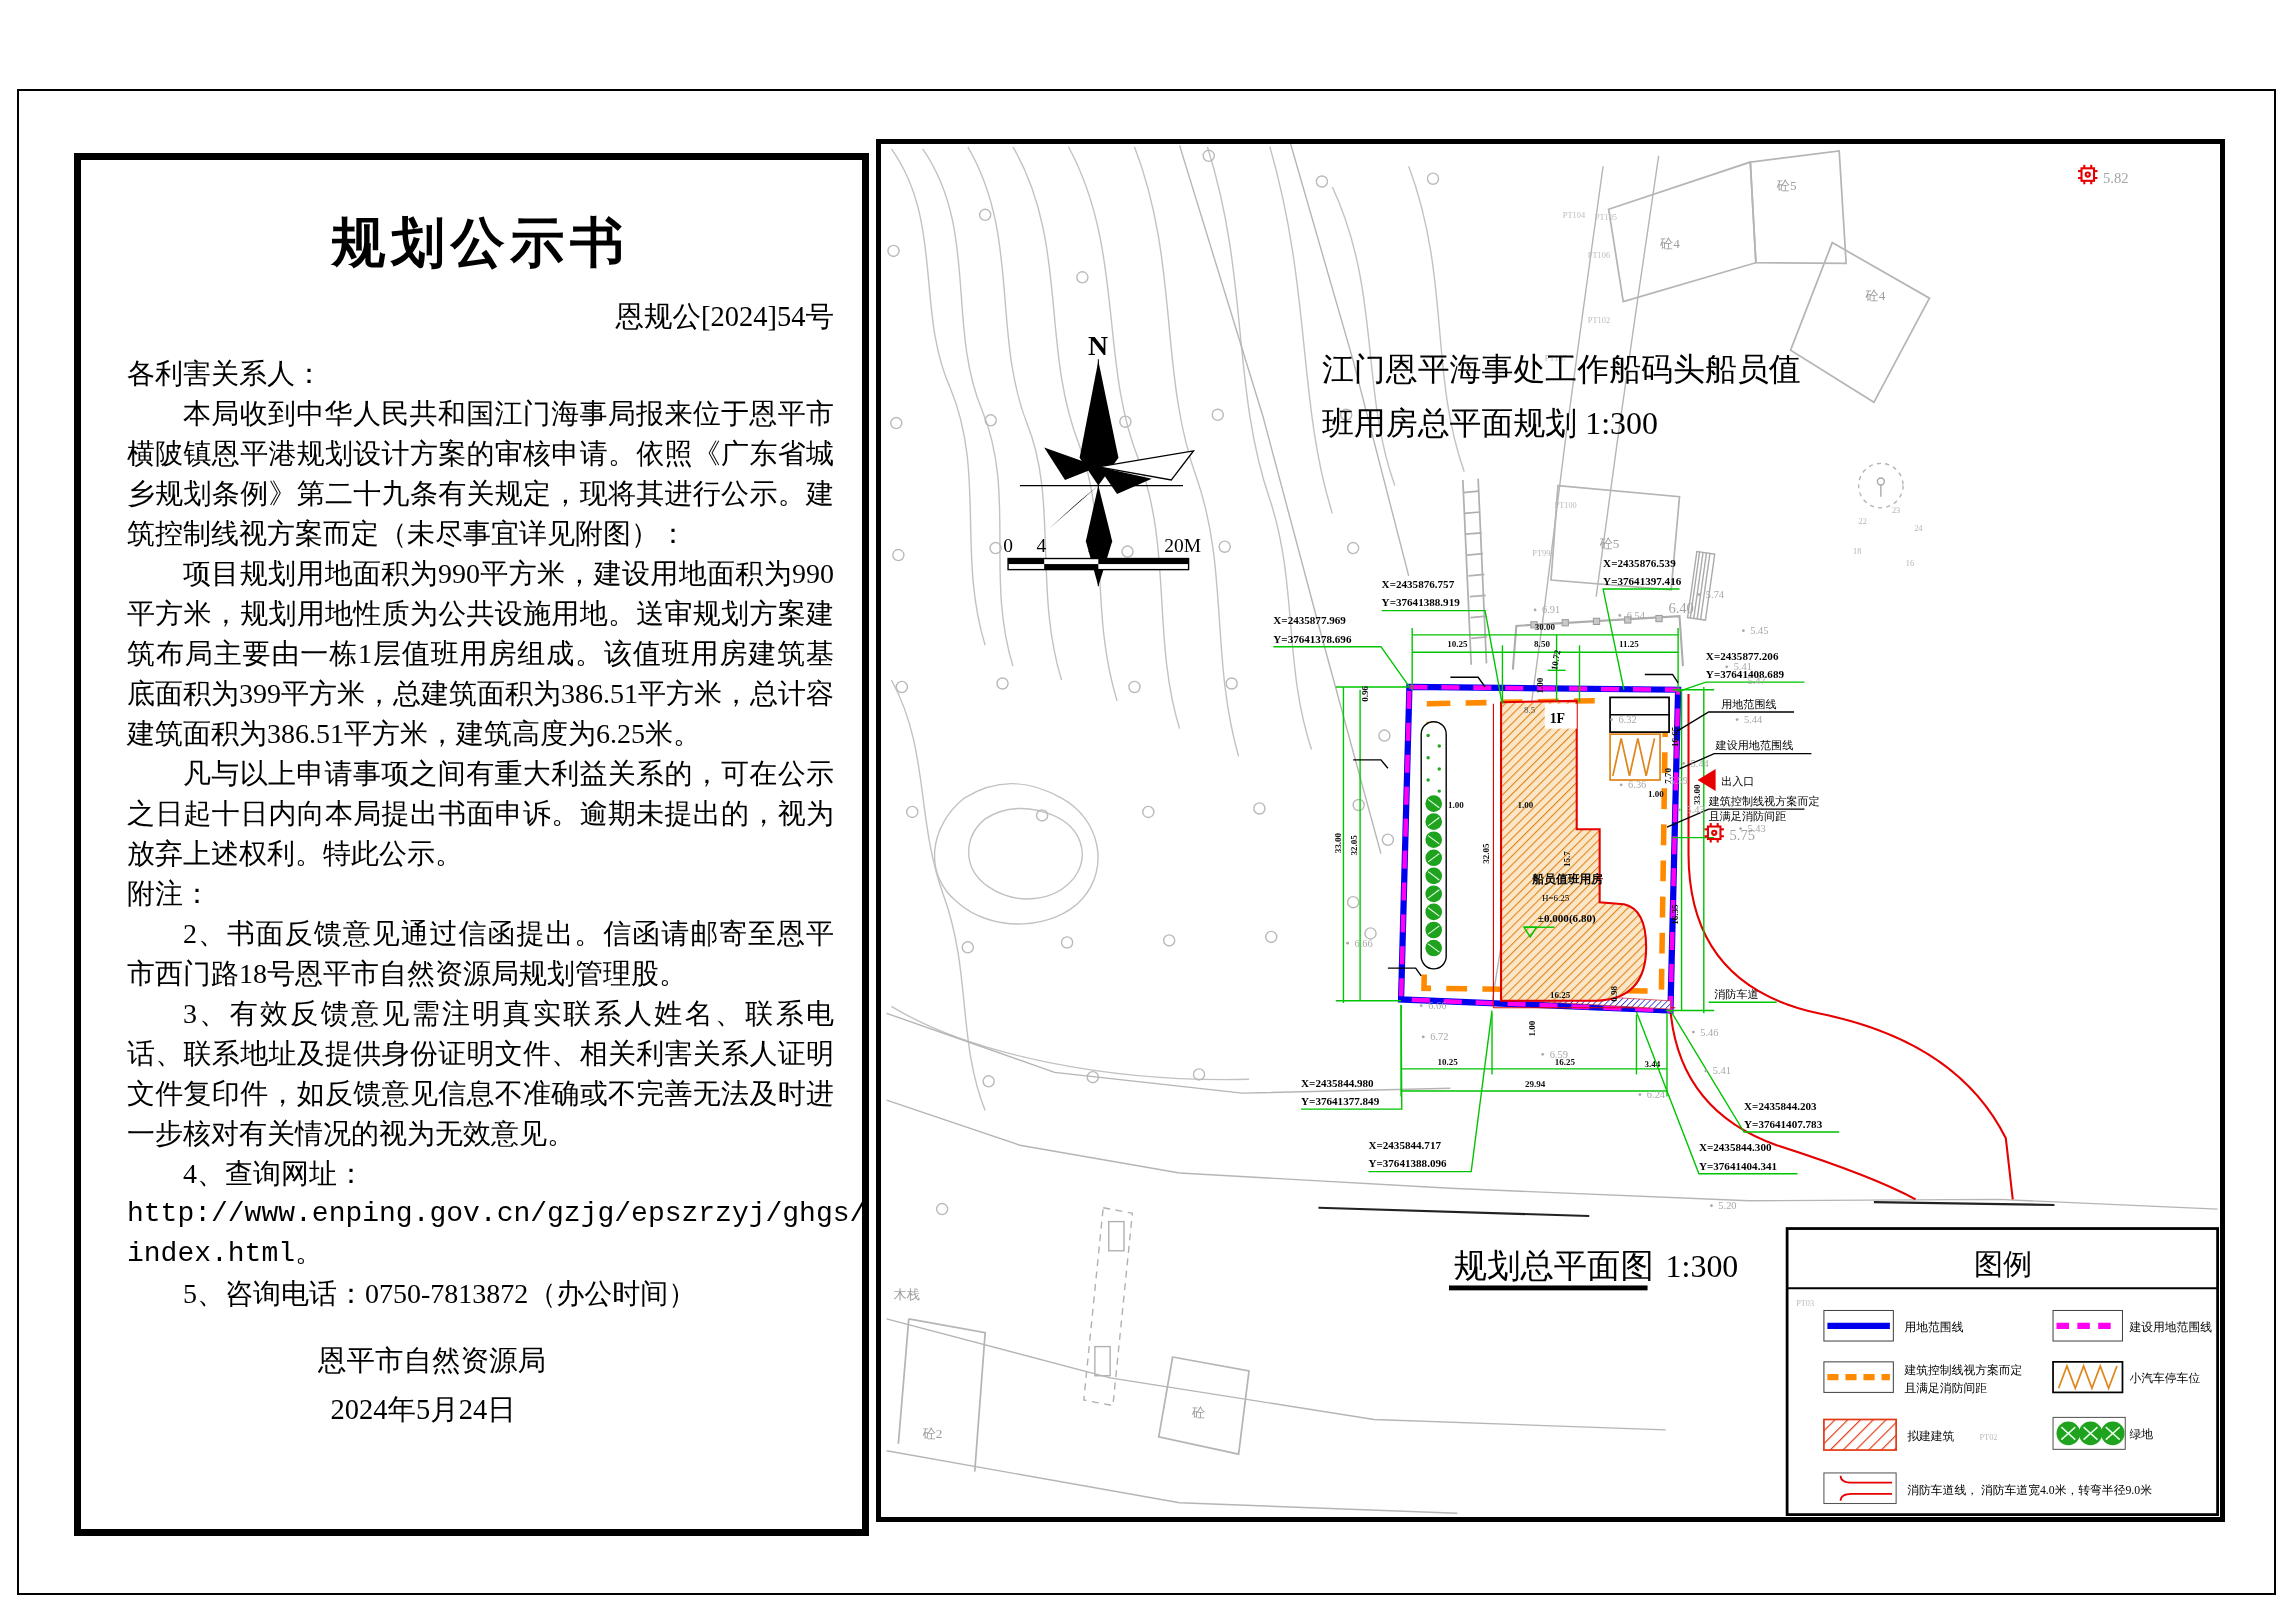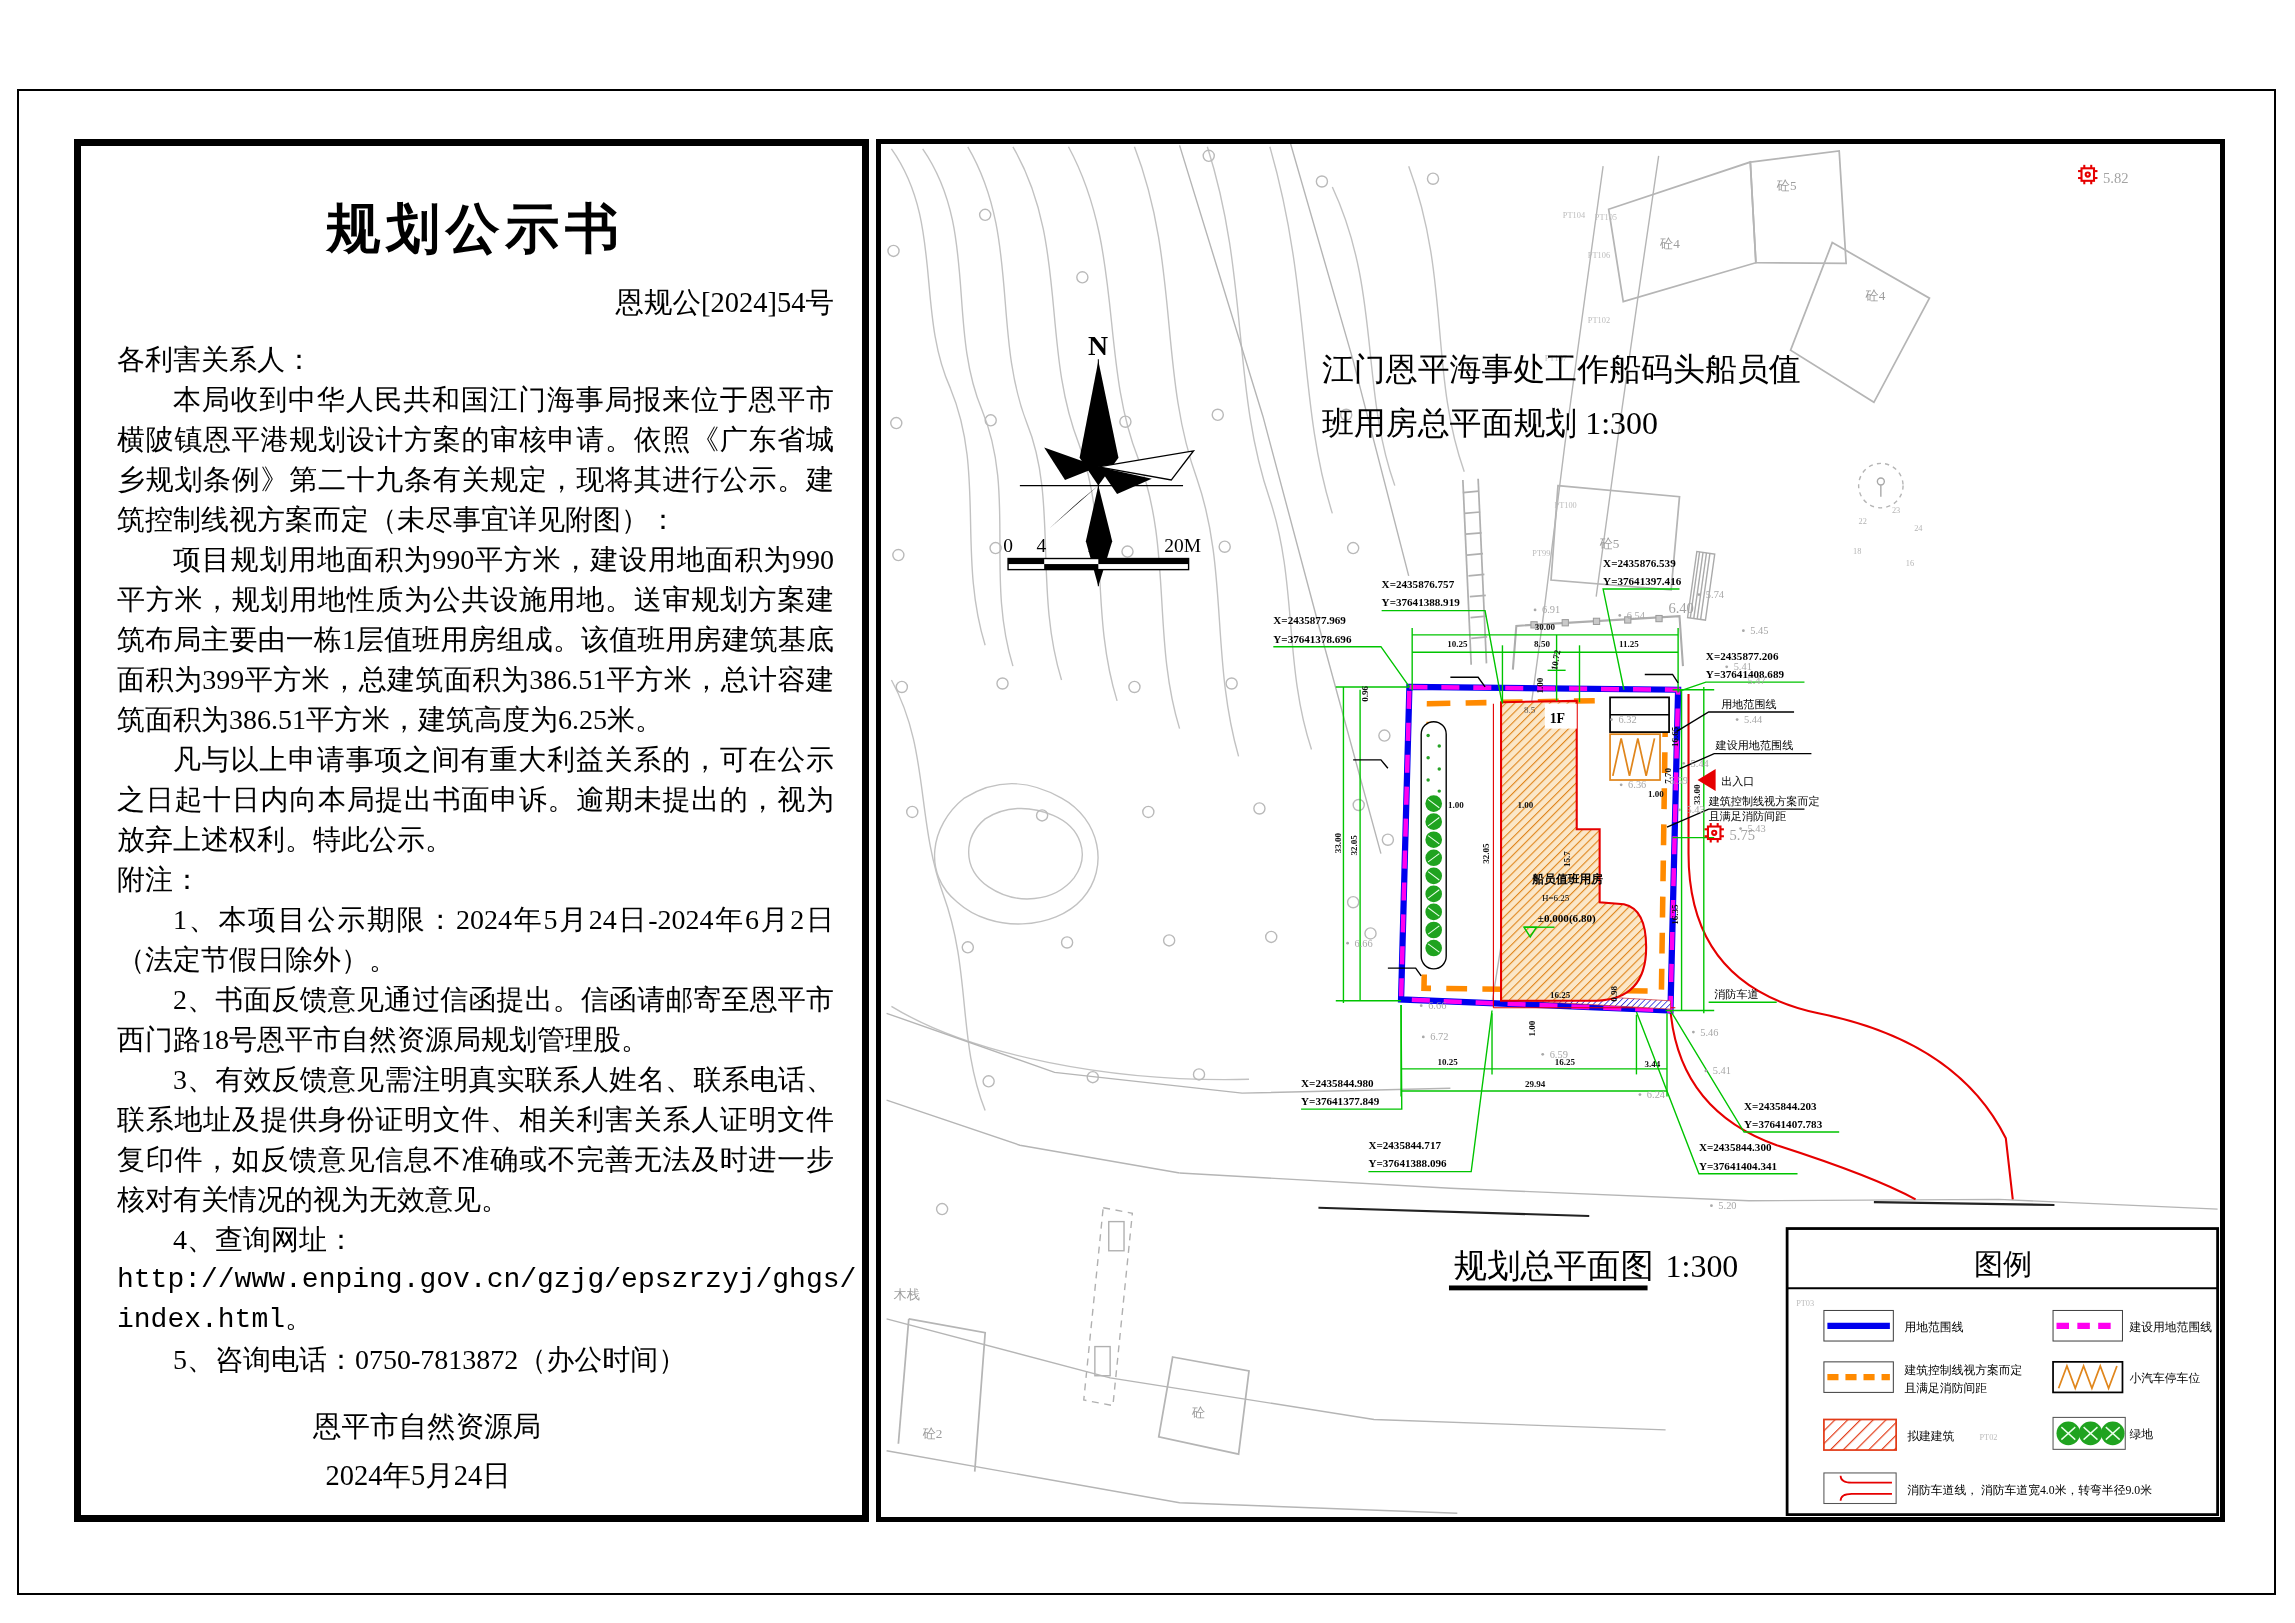--- a/index.html
+++ b/index.html
@@ -1,22 +1,22 @@
 <!DOCTYPE html>
 <html style="font-size:11px"><head>
 <meta charset="utf-8">
 <style>
   html,body{margin:0;padding:0;background:#fff;}
   body{width:2295px;height:1624px;position:relative;overflow:hidden;
        font-family:"Liberation Serif",serif;color:#000;}
   .outer-border{position:absolute;left:17.4px;top:89px;width:2259px;height:1506px;
        border:2.1px solid #000;box-sizing:border-box;}
   
-  .doc-panel{position:absolute;left:74px;top:139px;width:795px;height:1383px;
-       border:7.6px solid #000;box-sizing:border-box;padding:18px 28px 0 36px;background:#fff;}
+  .doc-panel{position:absolute;left:74px;top:153px;width:795px;height:1383px;
+       border:7.6px solid #000;box-sizing:border-box;padding:18px 28px 0 46px;background:#fff;}
   .doc-title{font-size:54px;font-weight:700;text-align:center;letter-spacing:5.6px;
        margin:29px 0 18px 0;}
   .doc-number{font-size:28.5px;text-align:right;padding-left:118px;margin-bottom:18px;}
   .doc-panel p{font-size:28px;line-height:40px;margin:0;text-align:justify;}
   .indent{text-indent:2em;}
   .url-line{font-family:"Liberation Mono",monospace;font-size:24px;line-height:40px;}
   .sig-org{margin-top:28px;text-align:center;padding-right:97px;font-size:28.5px;}
   .sig-date{text-align:center;padding-right:115px;font-size:28.5px;margin-top:11px;}
   
   .map-panel{position:absolute;left:876px;top:139px;width:1349px;height:1383px;
@@ -43,21 +43,20 @@
 <div class="outer-border"></div>
 
 <div class="doc-panel">
   <div class="doc-title">规划公示书</div>
   <div class="doc-number">恩规公[2024]54号</div>
   <p>各利害关系人：</p>
   <p class="indent">本局收到中华人民共和国江门海事局报来位于恩平市横陂镇恩平港规划设计方案的审核申请。依照《广东省城乡规划条例》第二十九条有关规定，现将其进行公示。建筑控制线视方案而定（未尽事宜详见附图）：</p>
   <p class="indent">项目规划用地面积为990平方米，建设用地面积为990平方米，规划用地性质为公共设施用地。送审规划方案建筑布局主要由一栋1层值班用房组成。该值班用房建筑基底面积为399平方米，总建筑面积为386.51平方米，总计容建筑面积为386.51平方米，建筑高度为6.25米。</p>
   <p class="indent">凡与以上申请事项之间有重大利益关系的，可在公示之日起十日内向本局提出书面申诉。逾期未提出的，视为放弃上述权利。特此公示。</p>
   <p>附注：</p>
-  <p class="indent">1、本项目公示期限：2024年5月24日-2024年6月2日（法定节假日除外）。</p>
   <p class="indent">2、书面反馈意见通过信函提出。信函请邮寄至恩平市西门路18号恩平市自然资源局规划管理股。</p>
   <p class="indent">3、有效反馈意见需注明真实联系人姓名、联系电话、联系地址及提供身份证明文件、相关利害关系人证明文件复印件，如反馈意见信息不准确或不完善无法及时进一步核对有关情况的视为无效意见。</p>
   <p class="indent">4、查询网址：</p>
   <p class="url-line">http://www.enping.gov.cn/gzjg/epszrzyj/ghgs/</p>
   <p class="url-line">index.html。</p>
   <p class="indent">5、咨询电话：0750-7813872（办公时间）</p>
   <div class="sig-org">恩平市自然资源局</div>
   <div class="sig-date">2024年5月24日</div>
 </div>
 

